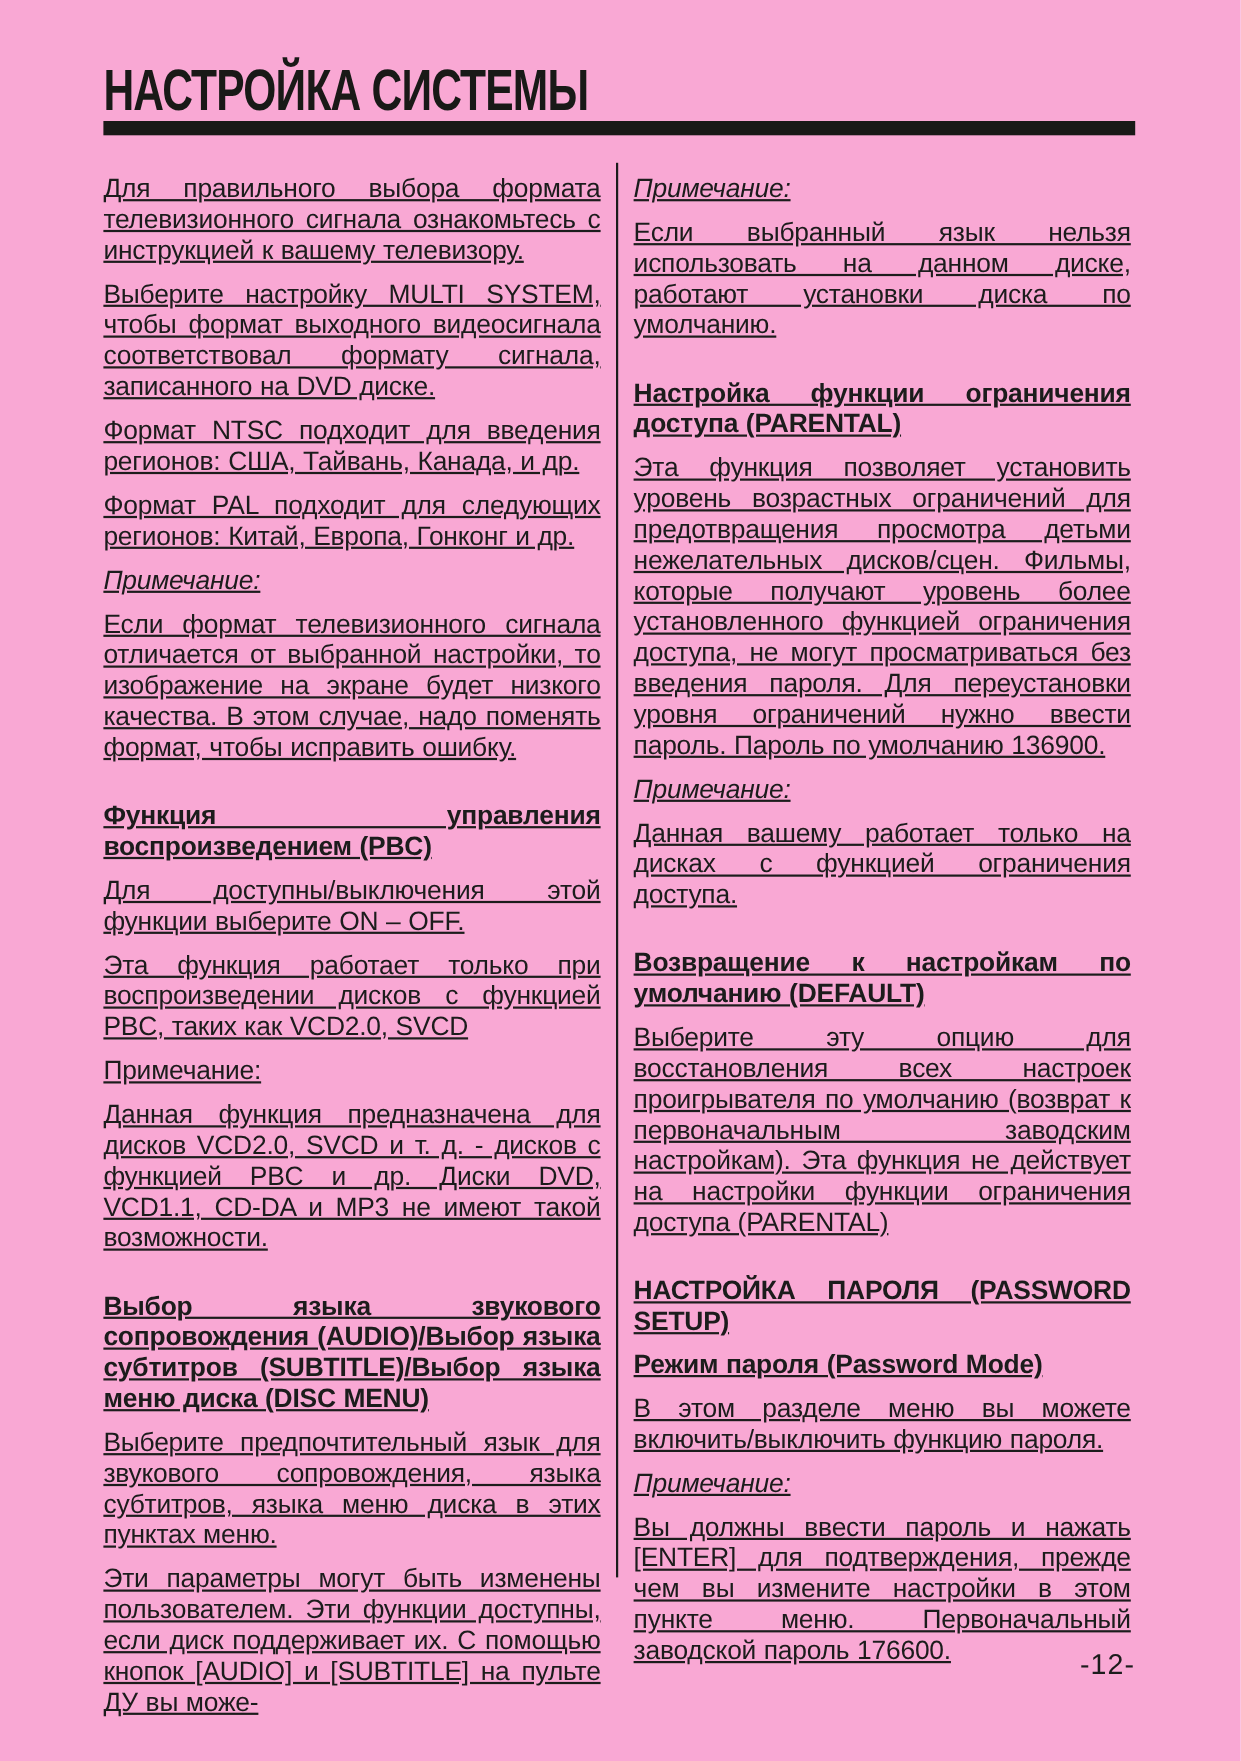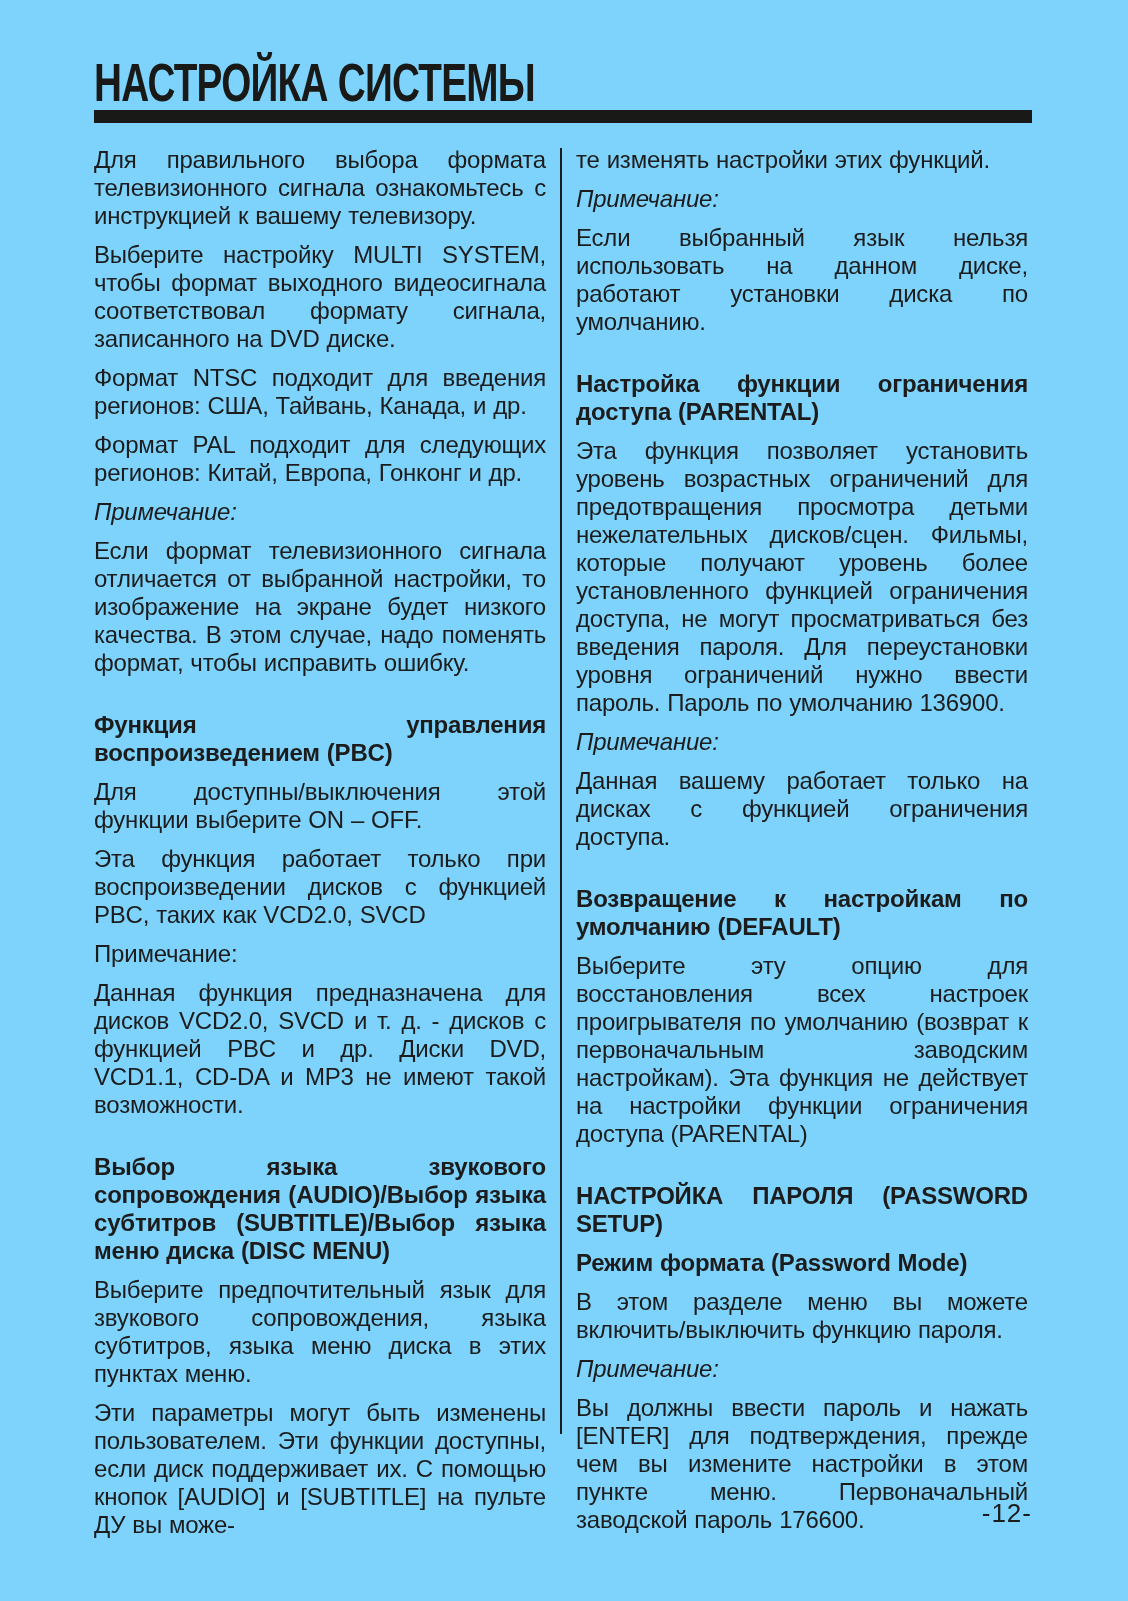--- a/index.html
+++ b/index.html
@@ -1,19 +1,19 @@
 <!DOCTYPE html>
 <html lang="ru"><head>
 <meta charset="utf-8">
 <style>
   html,body{margin:0;padding:0;background:#ffffff;}
   .page{
     position:relative;
     width:1128px;height:1601px;
-    background:#7dd3fc;
+    background:#f9a8d4;
     overflow:hidden;
     font-family:"Liberation Sans","DejaVu Sans",sans-serif;
     color:#1c1c1c;
   }
   .page-title{
     position:absolute;left:94px;top:56px;
     font-size:53px;font-weight:700;line-height:1;
     letter-spacing:-1px;
     transform:scaleX(0.73);transform-origin:0 50%;
     white-space:nowrap;
@@ -31,21 +31,21 @@
   }
   .col{
     position:absolute;top:146px;
     font-size:24px;line-height:28px;
     text-align:justify;
     letter-spacing:-0.2px;
     word-spacing:0.5px;
   }
   .col-left{left:94px;width:452px;}
   .col-right{left:576px;width:452px;}
-  .block{margin:0 0 11px 0;}
+  .block{margin:12px 0 11px 0;text-decoration:underline;}
   .paragraph{}
   .heading{font-weight:700;margin-top:34px;}
   .subheading{font-weight:700;margin-top:8px;text-align:left;}
   .note{font-style:italic;text-align:left;}
   .note-plain{text-align:left;}
   .page-number{
     position:absolute;left:94px;top:1498px;
     width:938px;text-align:right;
     font-size:26px;letter-spacing:1px;
     color:#1c1c1c;
@@ -71,30 +71,29 @@
       <div class="block note-plain">Примечание:</div>
       <div class="block paragraph">Данная функция предназначена для дисков VCD2.0, SVCD и т. д. - дисков с функцией PBC и др. Диски DVD, VCD1.1, CD-DA и MP3 не имеют такой возможности.</div>
       <div class="block heading">Выбор языка звукового сопровождения (AUDIO)/Выбор языка субтитров (SUBTITLE)/Выбор языка меню диска (DISC MENU)</div>
       <div class="block paragraph">Выберите предпочтительный язык для звукового сопровождения, языка субтитров, языка меню диска в этих пунктах меню.</div>
       <div class="block paragraph">Эти параметры могут быть изменены пользователем. Эти функции доступны, если диск поддерживает их. С помощью кнопок [AUDIO] и [SUBTITLE] на пульте ДУ вы може-</div>
     </div>
 
   <div class="divider"></div>
 
   <div class="col col-right" id="col-right">
-      <div class="block paragraph">те изменять настройки этих функций.</div>
       <div class="block note">Примечание:</div>
       <div class="block paragraph">Если выбранный язык нельзя использовать на данном диске, работают установки диска по умолчанию.</div>
       <div class="block heading">Настройка функции ограничения доступа (PARENTAL)</div>
       <div class="block paragraph">Эта функция позволяет установить уровень возрастных ограничений для предотвращения просмотра детьми нежелательных дисков/сцен. Фильмы, которые получают уровень более установленного функцией ограничения доступа, не могут просматриваться без введения пароля. Для переустановки уровня ограничений нужно ввести пароль. Пароль по умолчанию 136900.</div>
       <div class="block note">Примечание:</div>
       <div class="block paragraph">Данная вашему работает только на дисках с функцией ограничения доступа.</div>
       <div class="block heading">Возвращение к настройкам по умолчанию (DEFAULT)</div>
       <div class="block paragraph">Выберите эту опцию для восстановления всех настроек проигрывателя по умолчанию (возврат к первоначальным заводским настройкам). Эта функция не действует на настройки функции ограничения доступа (PARENTAL)</div>
       <div class="block heading">НАСТРОЙКА ПАРОЛЯ (PASSWORD SETUP)</div>
-      <div class="block subheading">Режим формата (Password Mode)</div>
+      <div class="block subheading">Режим пароля (Password Mode)</div>
       <div class="block paragraph">В этом разделе меню вы можете включить/выключить функцию пароля.</div>
       <div class="block note">Примечание:</div>
       <div class="block paragraph">Вы должны ввести пароль и нажать [ENTER] для подтверждения, прежде чем вы измените настройки в этом пункте меню. Первоначальный заводской пароль 176600.</div>
     </div>
 
   <div class="page-number">-12-</div>
 </div>
 
 </body></html>

